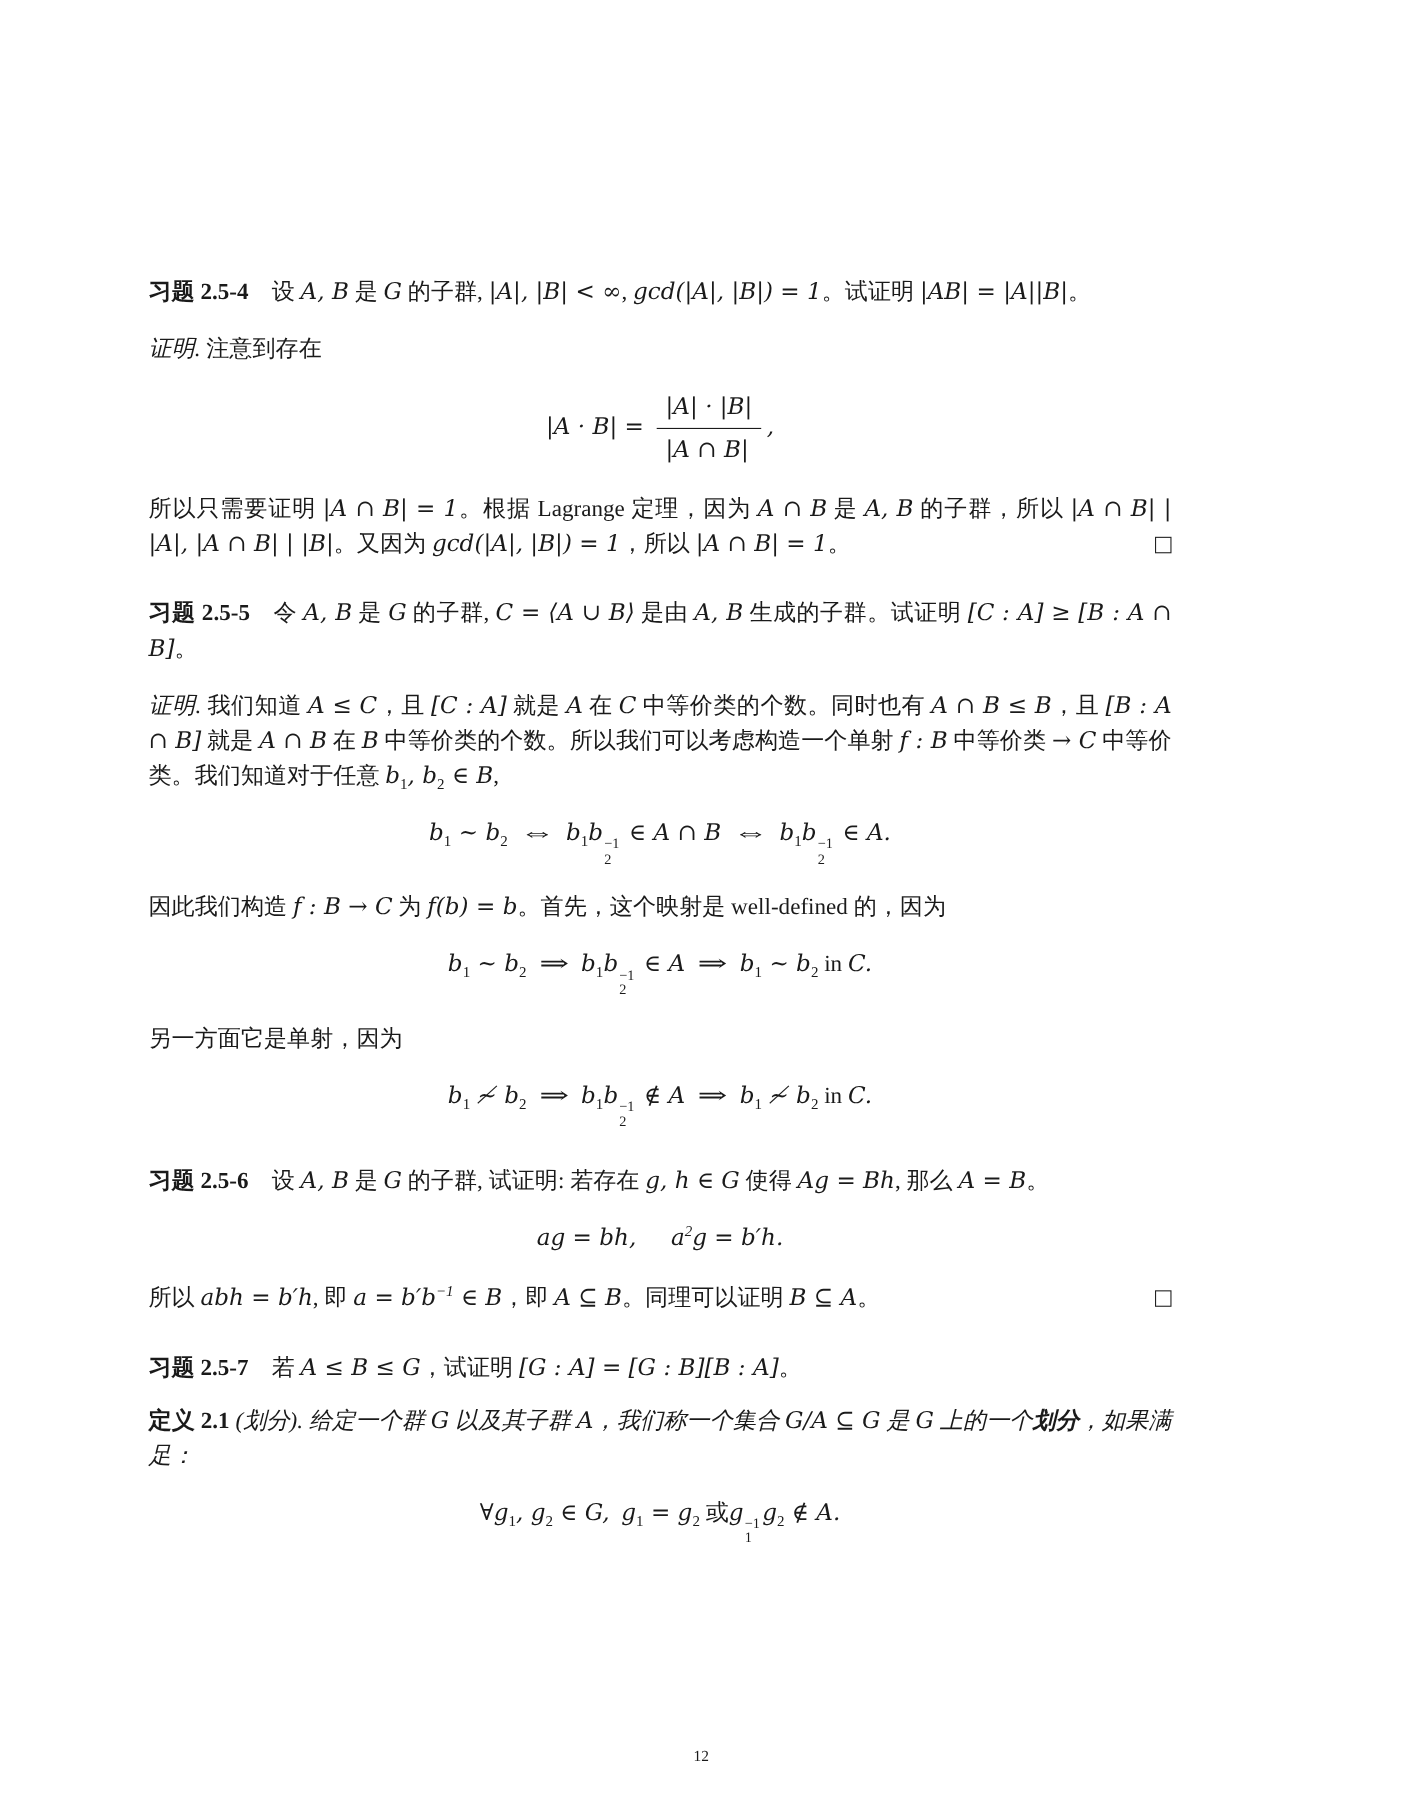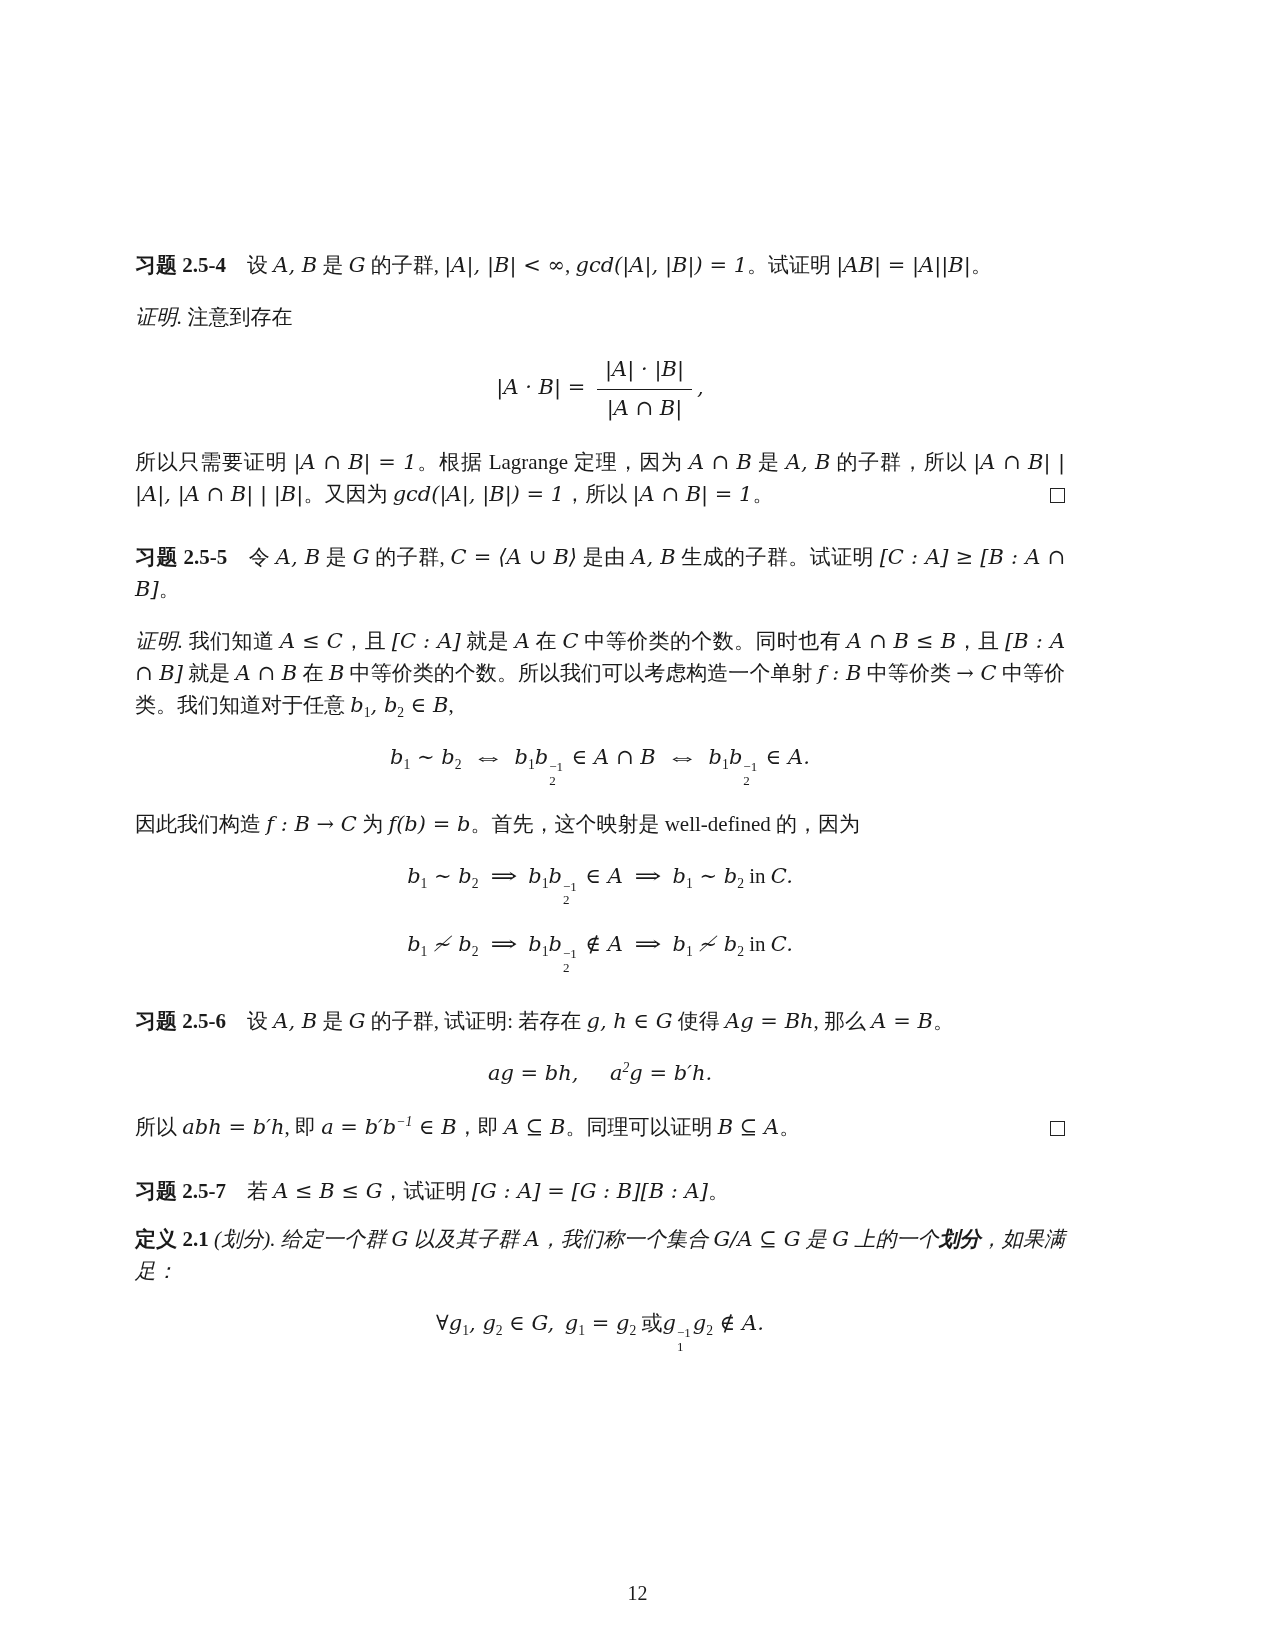--- a/index.html
+++ b/index.html
@@ -20,26 +20,26 @@
   .r-b{font-weight:bold;}
   .r-i{font-style:italic;font-family:"DejaVu Serif","Liberation Serif",serif;}
   .r-k{font-style:italic;}
   .r-bk{font-weight:bold;font-style:italic;}
   .r-sup{font-size:0.65em;vertical-align:super;line-height:0;font-style:italic;}
   .r-sub{font-size:0.65em;vertical-align:sub;line-height:0;font-style:normal;}
   .r-ar{display:inline-block;transform:scaleX(1.55);margin:0 16px;font-style:normal;}
   .ss{display:inline-flex;flex-direction:column;align-items:flex-start;
       vertical-align:-0.55em;font-size:0.62em;line-height:1.05;margin-left:1px;margin-right:2px;}
   .ss-t,.ss-b{display:block;}
-  .frac{display:inline-block;vertical-align:middle;text-align:center;margin:0 5px;font-style:italic;}
+  .frac{display:inline-block;vertical-align:middle;text-align:left;margin:0 5px;font-style:italic;}
   .frac .num{display:block;border-bottom:1.4px solid #1a1a1a;padding:0 8px 3px 8px;}
   .frac .den{display:block;padding:3px 8px 0 8px;}
   .qed{float:right;width:13px;height:13px;border:1.5px solid #222;margin-top:9px;}
   .footer{
-    position:absolute;left:0;bottom:42px;width:100%;text-align:center;font-size:20px;
+    position:absolute;left:0;bottom:42px;width:100%;text-align:center;font-size:14px;
   }
 </style>
 </head>
 <body>
 
 <div class="doc">
 
   <div class="para ex"><span class="r-b">习题 2.5-4</span><span class="r-t"> 设 </span><span class="r-i">A, B</span><span class="r-t"> 是 </span><span class="r-i">G</span><span class="r-t"> 的子群, </span><span class="r-i">|A|, |B| &lt; ∞</span><span class="r-t">, </span><span class="r-i">gcd(|A|, |B|) = 1</span><span class="r-t">。试证明 </span><span class="r-i">|AB| = |A||B|</span><span class="r-t">。</span></div>
   <div class="para proof"><span class="r-k">证明. </span><span class="r-t">注意到存在</span></div>
 
@@ -54,20 +54,21 @@
         <span class="ss-b">2</span>
       </span><span class="r-i"> ∈ A ∩ B</span><span class="r-ar">⇔</span><span class="r-i">b</span><span class="r-sub">1</span><span class="r-i">b</span><span class="ss">
         <span class="ss-t">−1</span>
         <span class="ss-b">2</span>
       </span><span class="r-i"> ∈ A.</span></div>
   <div class="para"><span class="r-t">因此我们构造 </span><span class="r-i">f : B → C</span><span class="r-t"> 为 </span><span class="r-i">f(b) = b</span><span class="r-t">。首先，这个映射是 well-defined 的，因为</span></div>
   <div class="eq"><span class="r-i">b</span><span class="r-sub">1</span><span class="r-i"> ∼ b</span><span class="r-sub">2</span><span class="r-ar">⇒</span><span class="r-i">b</span><span class="r-sub">1</span><span class="r-i">b</span><span class="ss">
         <span class="ss-t">−1</span>
         <span class="ss-b">2</span>
       </span><span class="r-i"> ∈ A</span><span class="r-ar">⇒</span><span class="r-i">b</span><span class="r-sub">1</span><span class="r-i"> ∼ b</span><span class="r-sub">2</span><span class="r-t"> in </span><span class="r-i">C.</span></div>
+  <div class="para"><span class="r-t">另一方面它是单射，因为</span></div>
   <div class="eq"><span class="r-i">b</span><span class="r-sub">1</span><span class="r-i"> ≁ b</span><span class="r-sub">2</span><span class="r-ar">⇒</span><span class="r-i">b</span><span class="r-sub">1</span><span class="r-i">b</span><span class="ss">
         <span class="ss-t">−1</span>
         <span class="ss-b">2</span>
       </span><span class="r-i"> ∉ A</span><span class="r-ar">⇒</span><span class="r-i">b</span><span class="r-sub">1</span><span class="r-i"> ≁ b</span><span class="r-sub">2</span><span class="r-t"> in </span><span class="r-i">C.</span></div>
 
   <div class="para ex"><span class="r-b">习题 2.5-6</span><span class="r-t"> 设 </span><span class="r-i">A, B</span><span class="r-t"> 是 </span><span class="r-i">G</span><span class="r-t"> 的子群, 试证明: 若存在 </span><span class="r-i">g, h ∈ G</span><span class="r-t"> 使得 </span><span class="r-i">Ag = Bh</span><span class="r-t">, 那么 </span><span class="r-i">A = B</span><span class="r-t">。</span></div>
   <div class="eq"><span class="r-i">ag = bh,</span><span class="r-t">  </span><span class="r-i">a</span><span class="r-sup">2</span><span class="r-i">g = b′h.</span></div>
   <div class="para"><span><span class="r-t">所以 </span><span class="r-i">abh = b′h</span><span class="r-t">, 即 </span><span class="r-i">a = b′b</span><span class="r-sup">−1</span><span class="r-i"> ∈ B</span><span class="r-t">，即 </span><span class="r-i">A ⊆ B</span><span class="r-t">。同理可以证明 </span><span class="r-i">B ⊆ A</span><span class="r-t">。</span></span><span class="qed"></span></div>
 
   <div class="para ex"><span class="r-b">习题 2.5-7</span><span class="r-t"> 若 </span><span class="r-i">A ≤ B ≤ G</span><span class="r-t">，试证明 </span><span class="r-i">[G : A] = [G : B][B : A]</span><span class="r-t">。</span></div>

